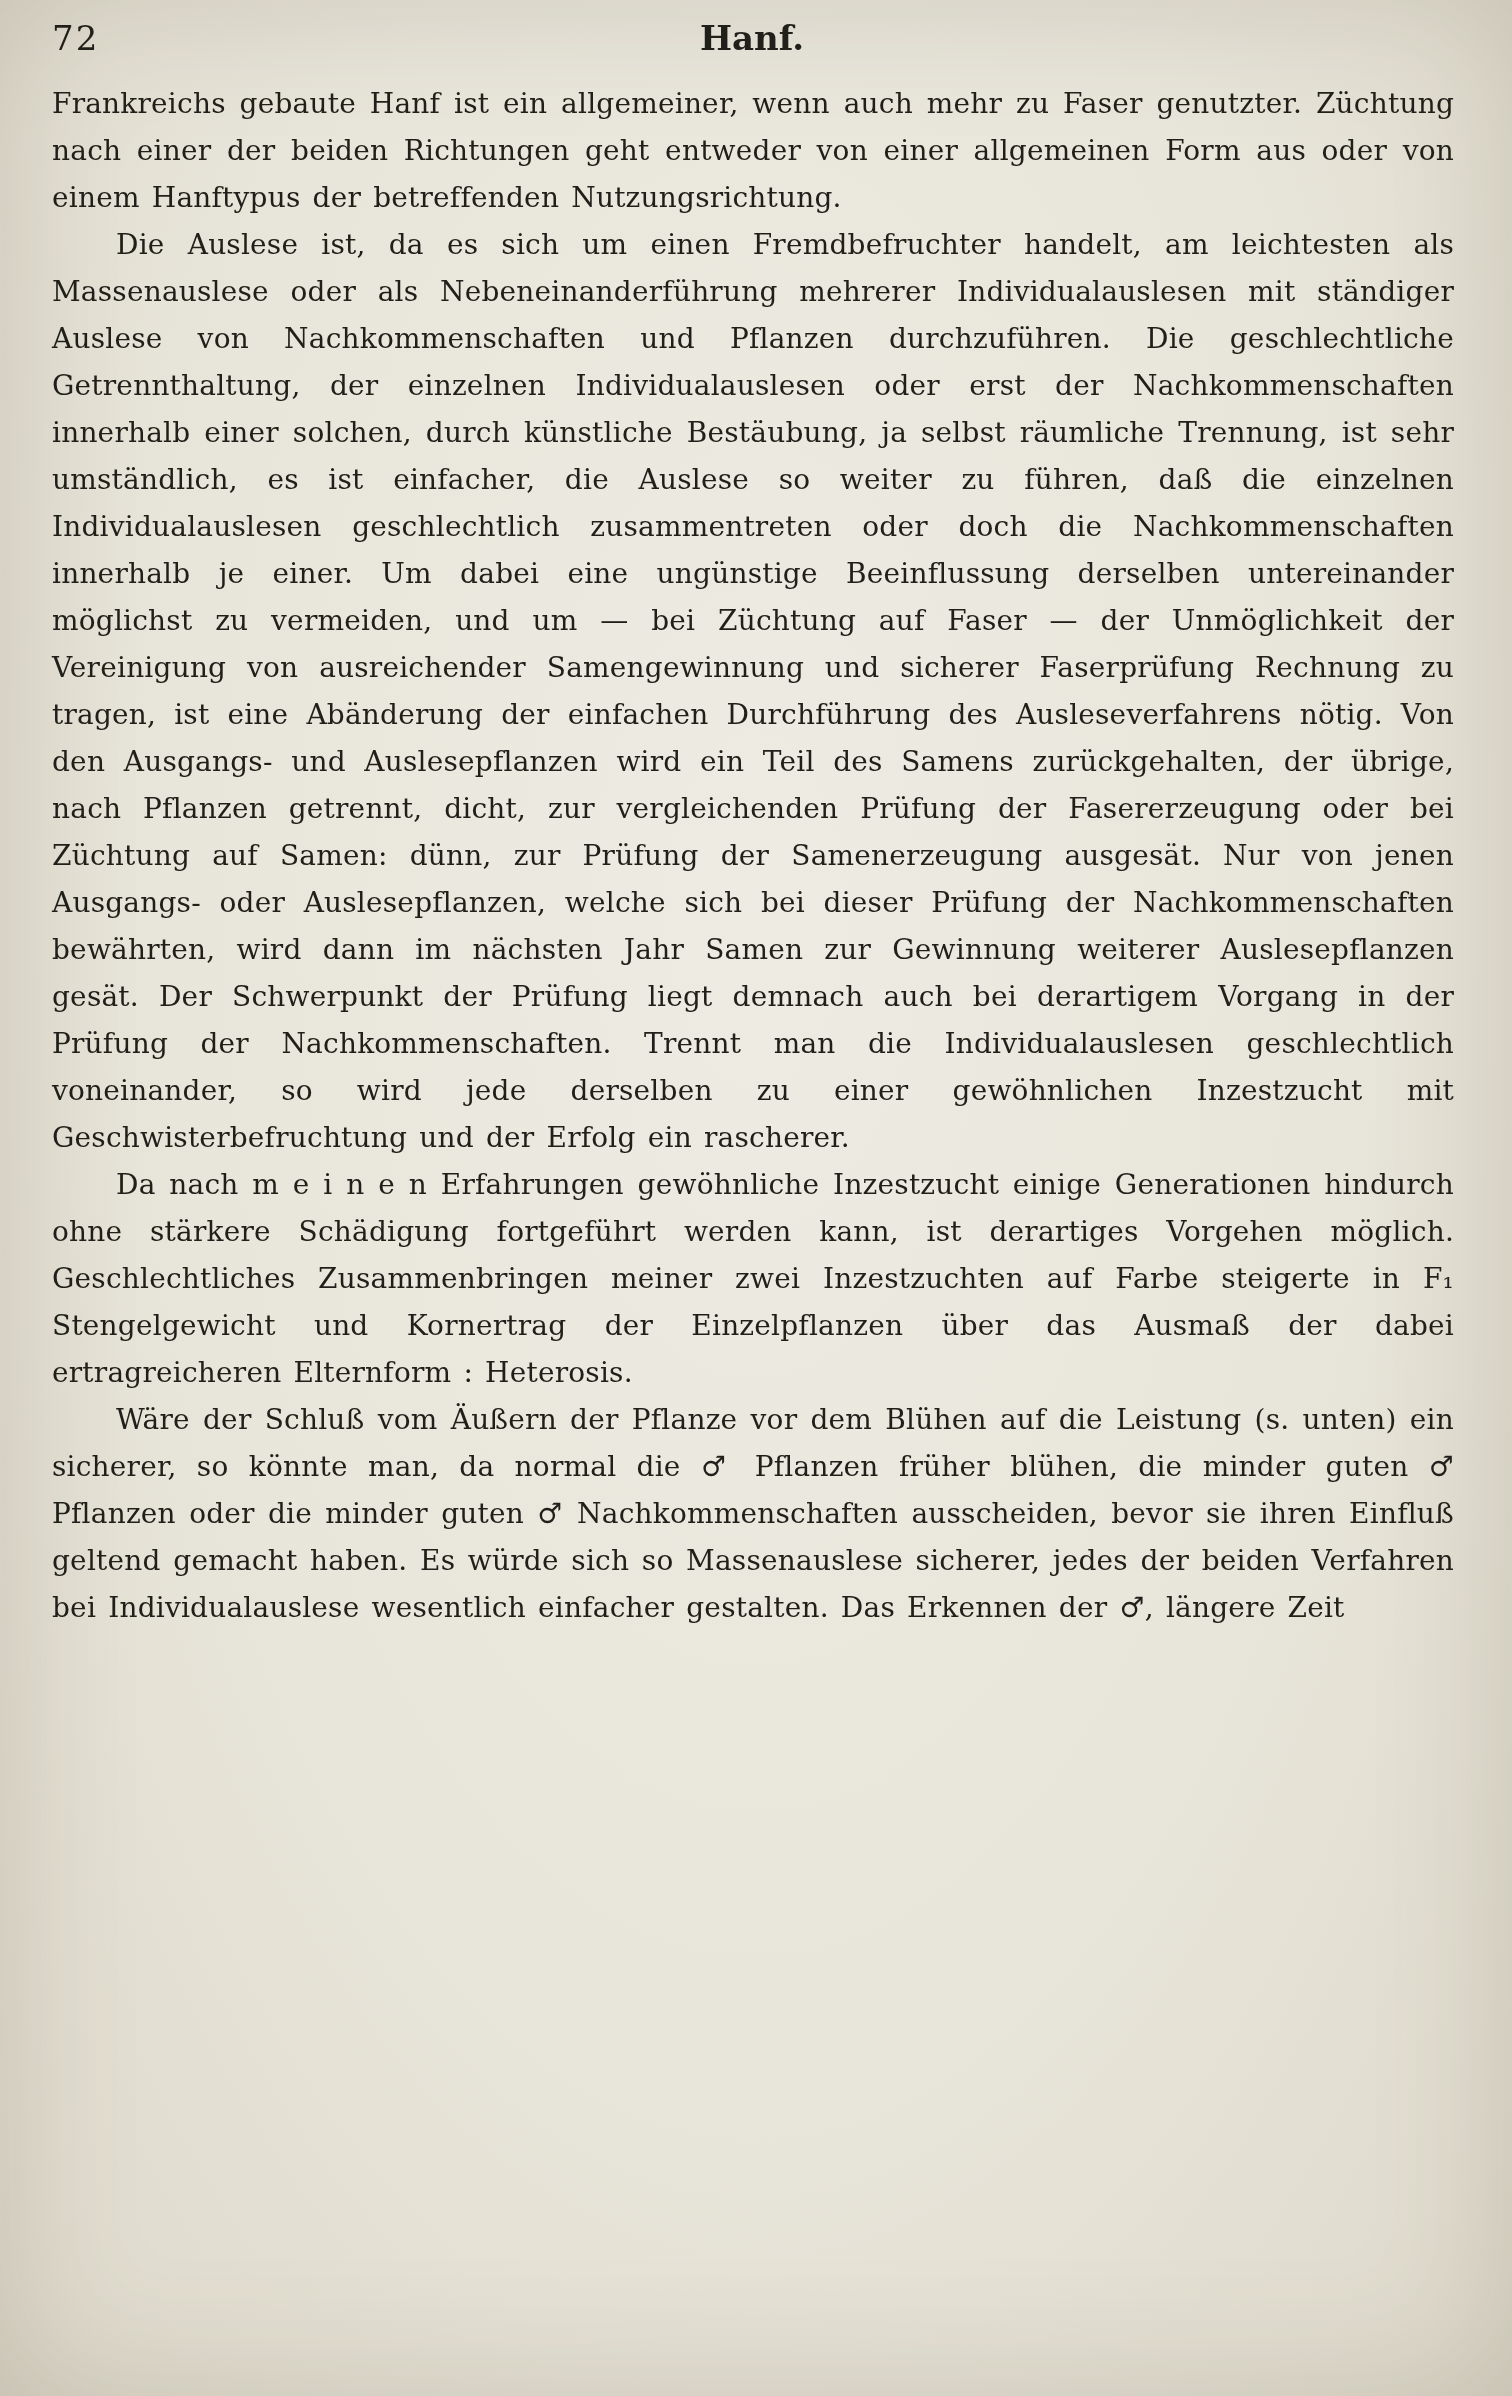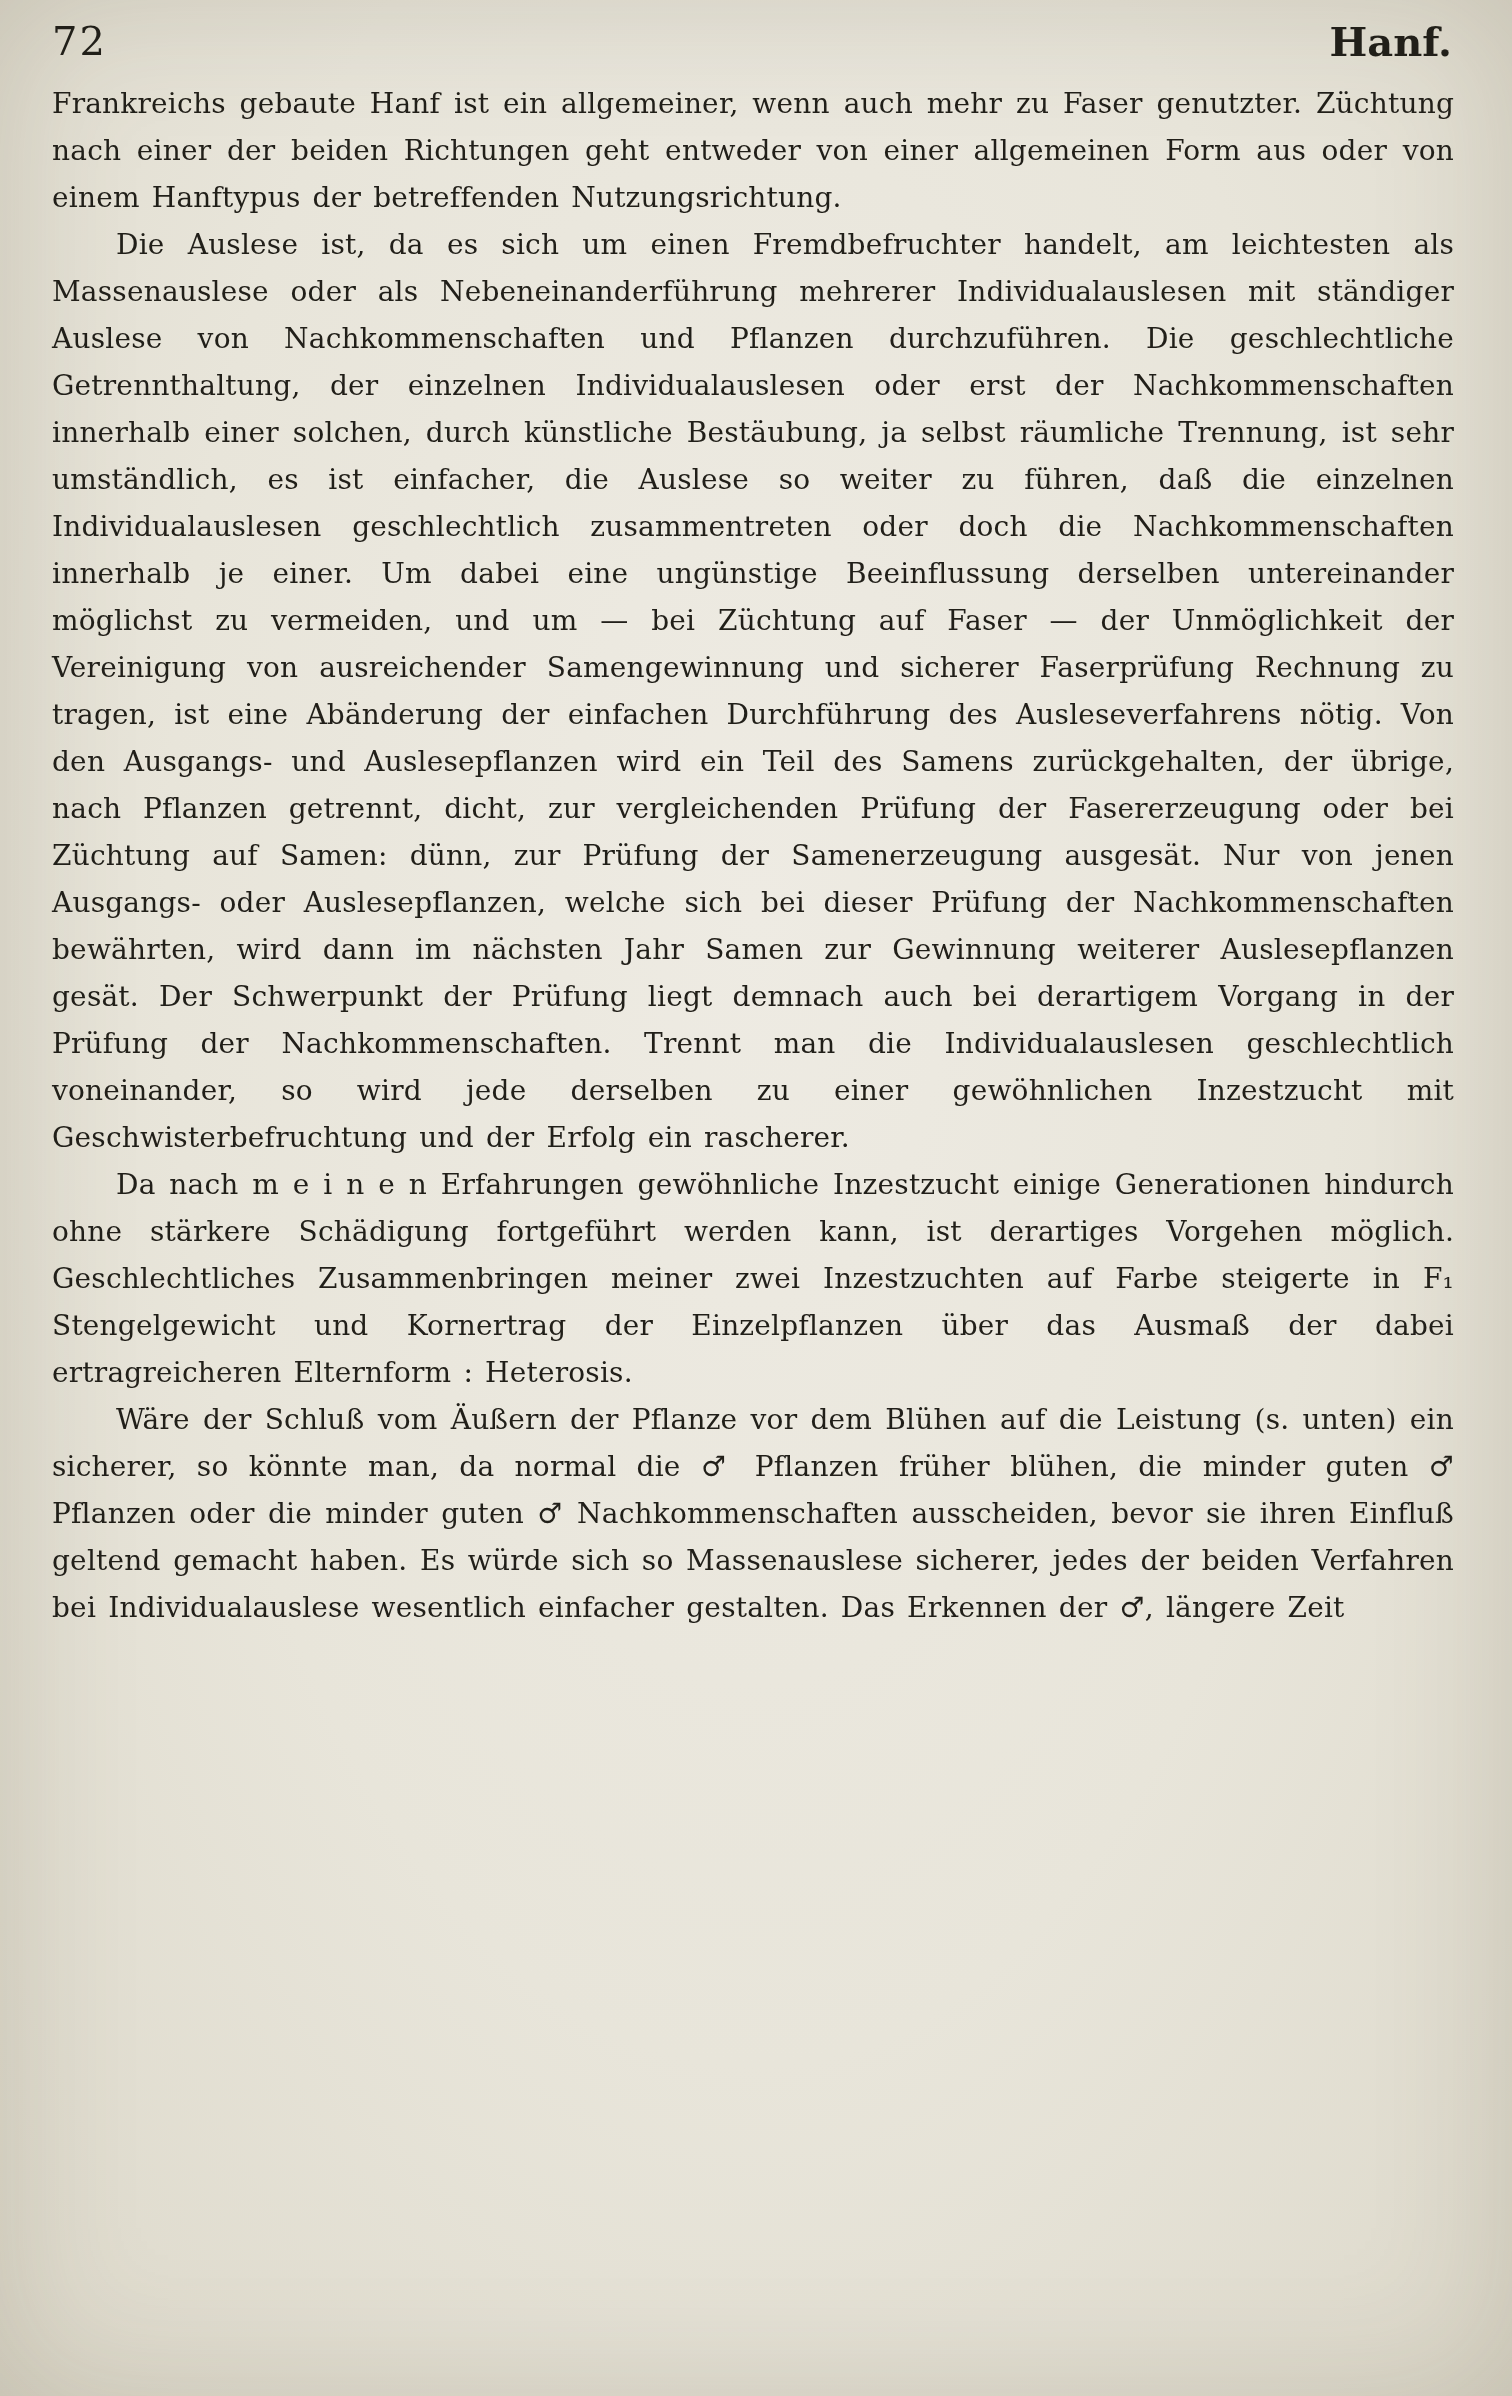--- a/index.html
+++ b/index.html
@@ -17,34 +17,34 @@
     font-family: "DejaVu Serif", "Liberation Serif", serif;
     color: #211f19;
     overflow: hidden;
   }
   .running-head {
     position: absolute;
     top: 18px;
     left: 52px;
     right: 60px;
     height: 50px;
-    font-size: 40px;
+    font-size: 34px;
   }
   .page-number {
     position: absolute;
     left: 0;
     top: 0;
     letter-spacing: 2px;
   }
   .running-title {
     position: absolute;
     left: 0;
     right: 0;
     top: 0;
-    text-align: right;
+    text-align: center;
     font-weight: bold;
   }
   .body-text {
     position: absolute;
     top: 80px;
     left: 52px;
     right: 58px;
     bottom: 40px;
     text-align: justify;
     font-size: 28px;

